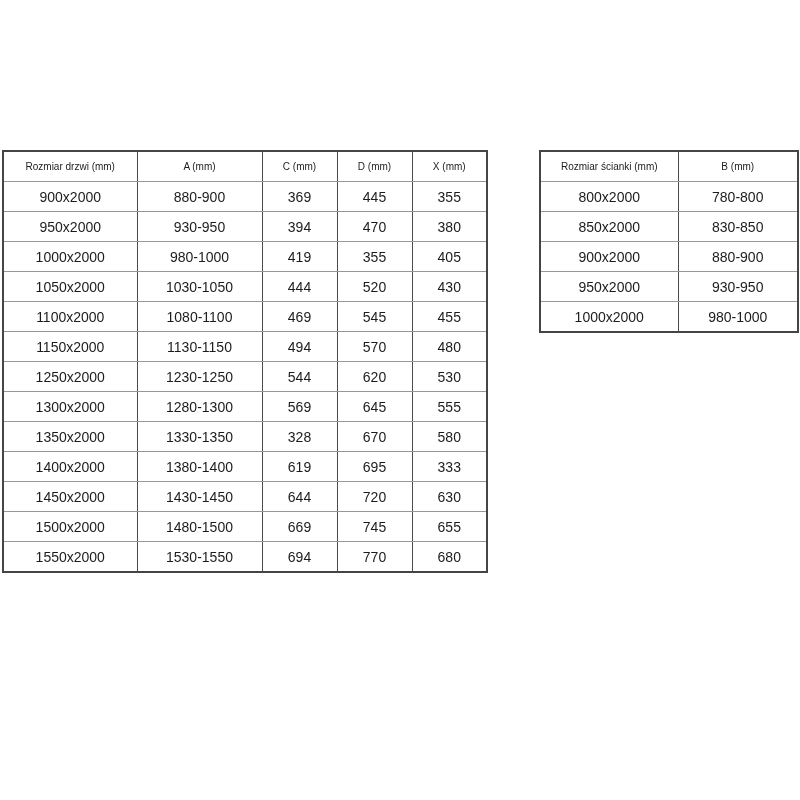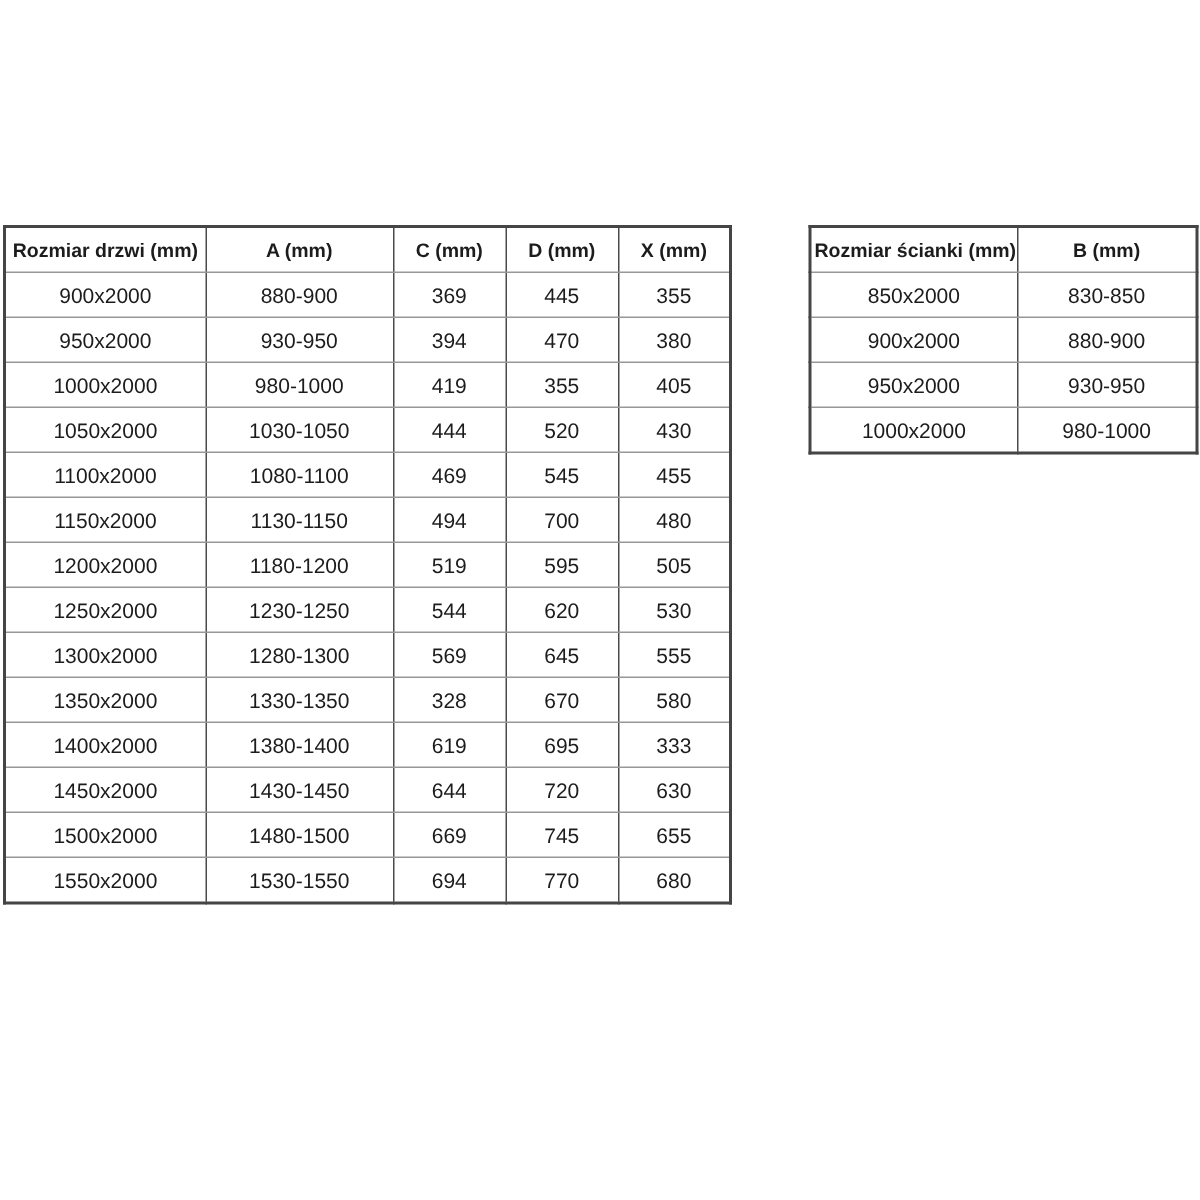--- a/index.html
+++ b/index.html
@@ -28,22 +28,22 @@
     vertical-align: middle;
     color: #1c1c1c;
     border-left: 1px solid #4a4a4a;
     border-right: 1px solid #4a4a4a;
     border-top: 1px solid #979797;
     border-bottom: 1px solid #979797;
     overflow: hidden;
     white-space: nowrap;
   }
   table.spec th {
-    font-weight: bold;
-    font-size: 13px;
+    font-weight: normal;
+    font-size: 10px;
     margin-top: 20px;
   }
   table.spec td {
     font-weight: normal;
     font-size: 14px;
   }
   #door-table {
     left: 2px;
     top: 150px;
     width: 484px;
@@ -109,29 +109,22 @@
           <td>1100x2000</td>
           <td>1080-1100</td>
           <td>469</td>
           <td>545</td>
           <td>455</td>
         </tr>
         <tr>
           <td>1150x2000</td>
           <td>1130-1150</td>
           <td>494</td>
-          <td>700</td>
+          <td>570</td>
           <td>480</td>
-        </tr>
-        <tr>
-          <td>1200x2000</td>
-          <td>1180-1200</td>
-          <td>519</td>
-          <td>595</td>
-          <td>505</td>
         </tr>
         <tr>
           <td>1250x2000</td>
           <td>1230-1250</td>
           <td>544</td>
           <td>620</td>
           <td>530</td>
         </tr>
         <tr>
           <td>1300x2000</td>
@@ -184,20 +177,24 @@
       <col style="width:120px">
     </colgroup>
     <thead>
         <tr>
           <th>Rozmiar ścianki (mm)</th>
           <th>B (mm)</th>
         </tr>
       </thead>
     <tbody>
         <tr>
+          <td>800x2000</td>
+          <td>780-800</td>
+        </tr>
+        <tr>
           <td>850x2000</td>
           <td>830-850</td>
         </tr>
         <tr>
           <td>900x2000</td>
           <td>880-900</td>
         </tr>
         <tr>
           <td>950x2000</td>
           <td>930-950</td>

